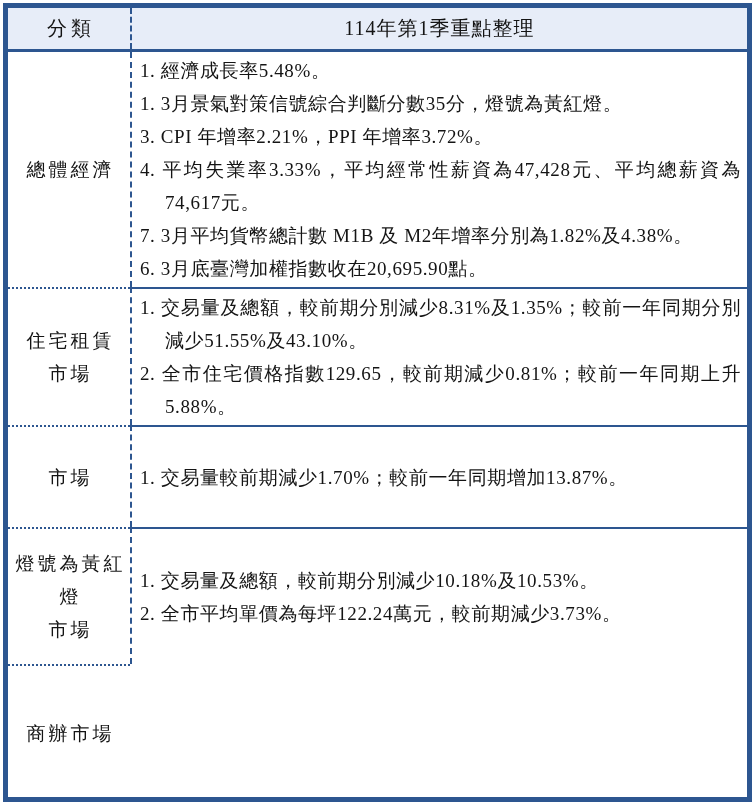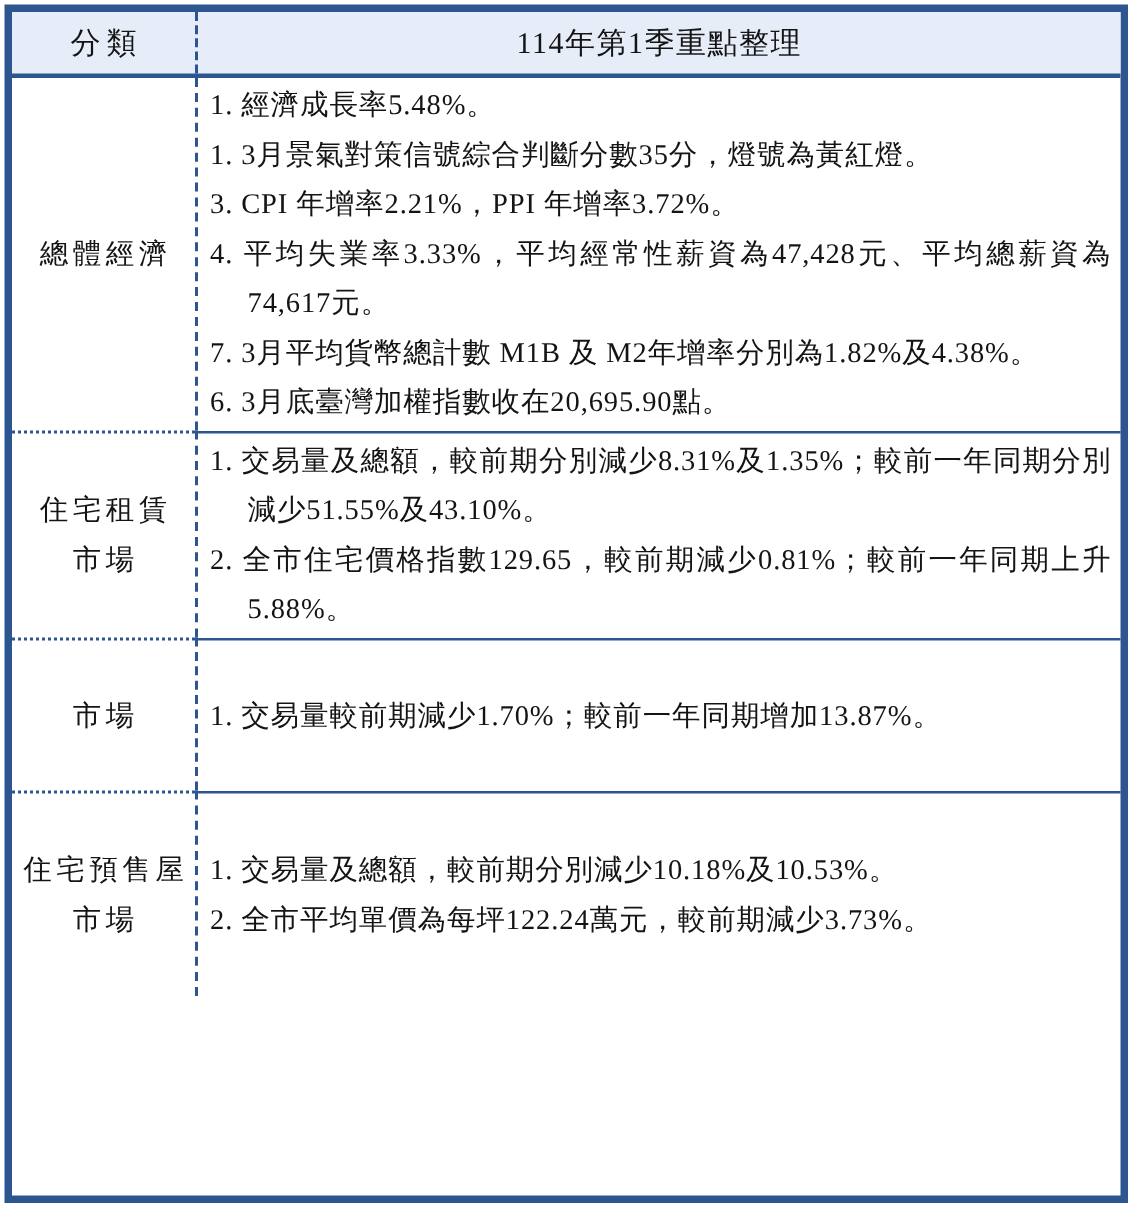--- a/index.html
+++ b/index.html
@@ -132,26 +132,29 @@
     <div class="cell cat-cell">
             <div class="cat-line">市場</div>
           </div>
     <div class="cell content-cell">
             <div class="item">1. 交易量較前期減少1.70%；較前一年同期增加13.87%。</div>
           </div>
   </div>
 
   <div class="row body-row row-3">
     <div class="cell cat-cell">
-            <div class="cat-line">住宅預售屋</div>
+            <div class="cat-line">燈號為黃紅燈</div>
             <div class="cat-line">市場</div>
           </div>
     <div class="cell content-cell">
             <div class="item">1. 交易量及總額，較前期分別減少10.18%及10.53%。</div>
             <div class="item">2. 全市平均單價為每坪122.24萬元，較前期減少3.73%。</div>
           </div>
   </div>
 
   <div class="row body-row row-4">
+    <div class="cell cat-cell">
+            <div class="cat-line">商辦市場</div>
+          </div>
   </div>
 </div>
   </div>
 </div>
 
 </body></html>

